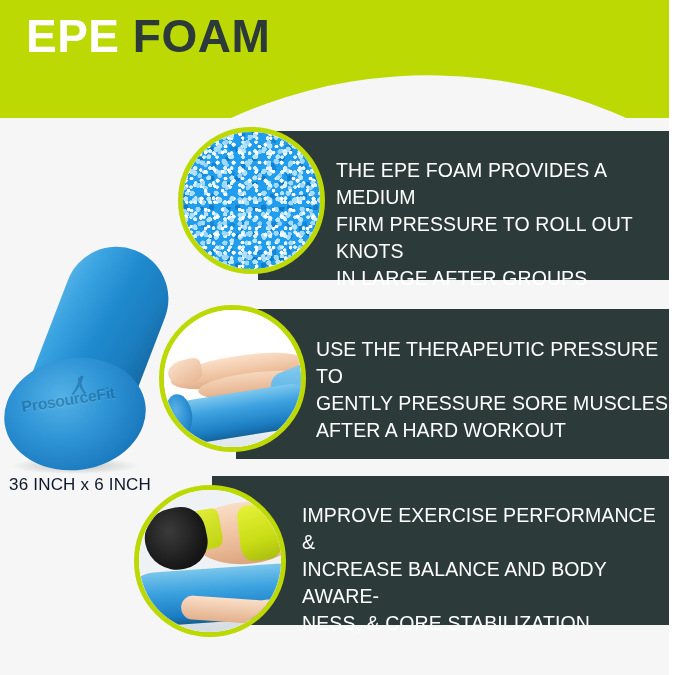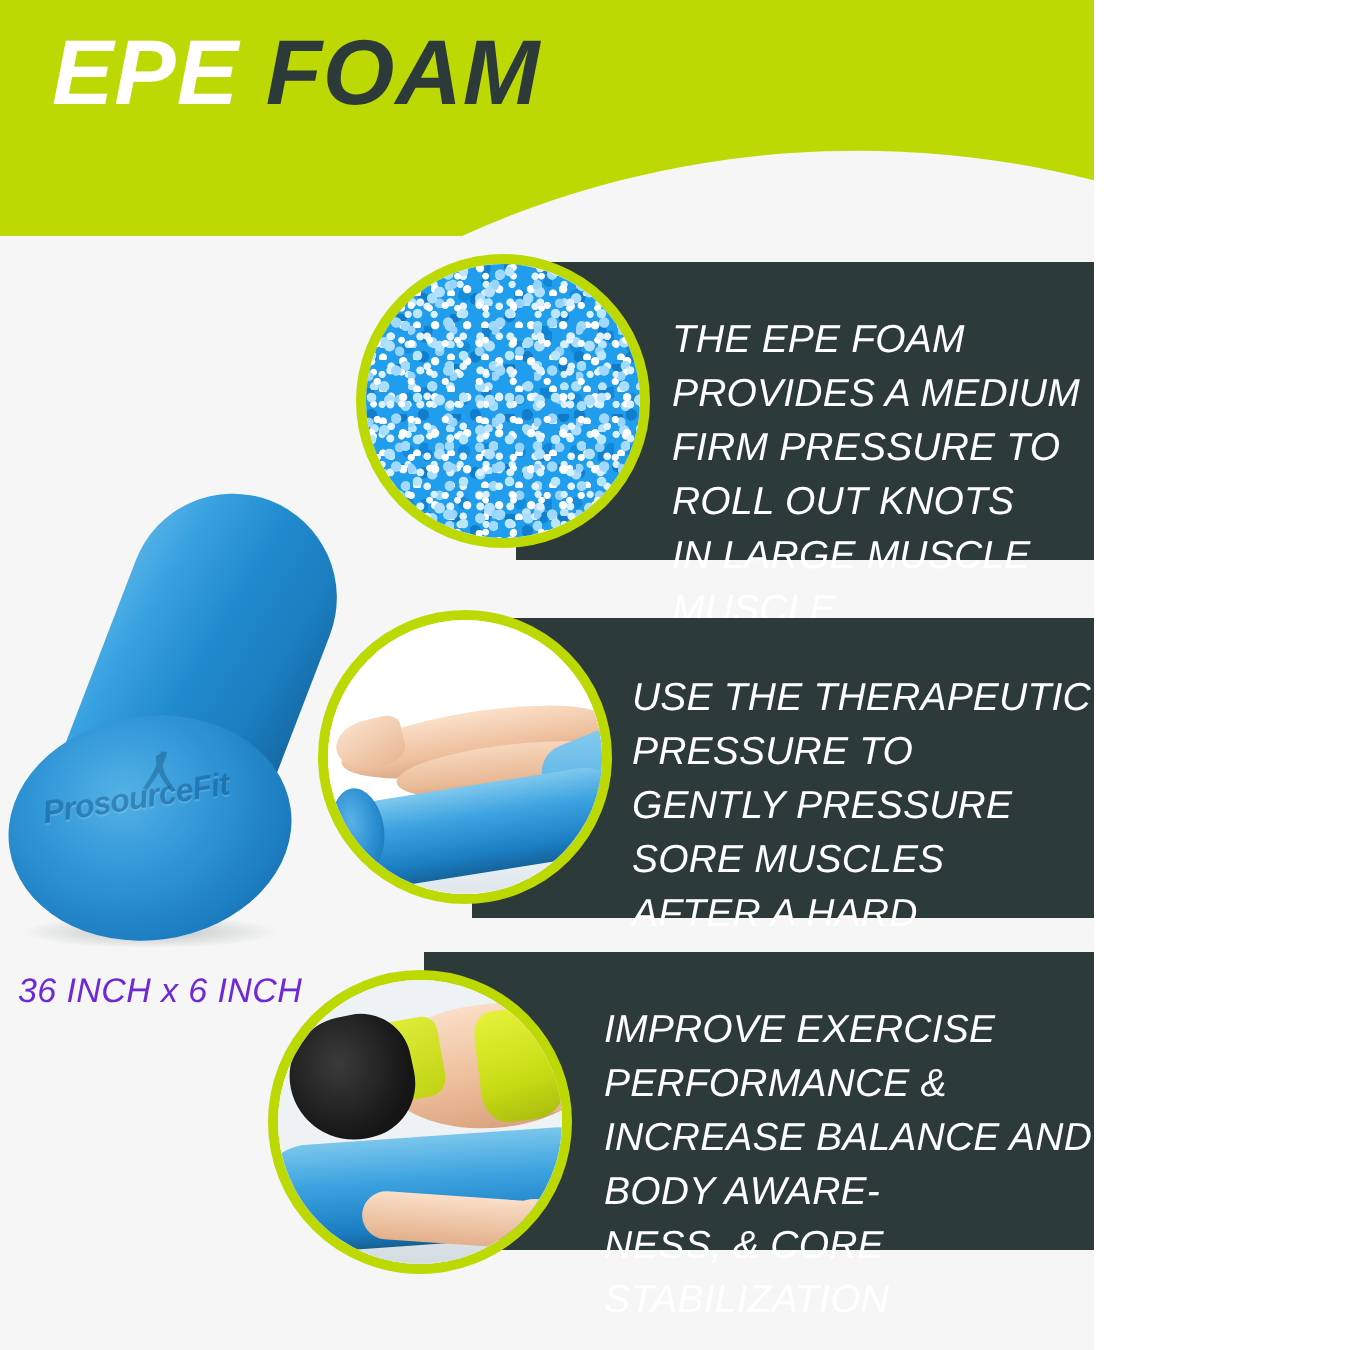--- a/index.html
+++ b/index.html
@@ -5,25 +5,24 @@
   html, body {
     margin: 0;
     padding: 0;
     background: #ffffff;
   }
   body {
     font-family: "Liberation Sans", sans-serif;
   }
   .infographic {
     position: relative;
-    width: 547px;
+    width: 669px;
     height: 675px;
     background: #f5f6f5;
     overflow: hidden;
-    font-style: italic;
   }
 
   
   .header-band {
     position: absolute;
     left: 0; top: 0;
     width: 679px;
     height: 118px;
     background: #bcd904;
     overflow: hidden;
@@ -312,45 +311,45 @@
     width: 126px;
     height: 16px;
     background: radial-gradient(ellipse at 50% 50%, rgba(60,70,80,0.30) 0%, rgba(60,70,80,0) 72%);
     border-radius: 50%;
   }
 
   
   .dimension-caption {
     position: absolute;
     left: 9px;
-    top: 486px;
+    top: 475px;
     font-size: 17px;
     font-weight: normal;
-    color: #6d28d9;
+    color: #0f172a;
     letter-spacing: 0.2px;
     white-space: nowrap;
     z-index: 6;
   }
 </style>
 </head>
 <body>
 
 <div class="infographic">
 
   <div class="header-band">
     <div class="header-curve"></div>
   </div>
   <div class="header-title">
     <span class="title-epe">EPE</span><span>&nbsp;</span><span class="title-foam">FOAM</span>
   </div>
 
   <div class="panel" id="panel-1">
     <div class="panel-text" id="panel-1-text">THE EPE FOAM PROVIDES A MEDIUM
 FIRM PRESSURE TO ROLL OUT KNOTS
-IN LARGE MUSCLE MUSCLE</div>
+IN LARGE AFTER GROUPS</div>
   </div>
 
   <div class="panel" id="panel-2">
     <div class="panel-text" id="panel-2-text">USE THE THERAPEUTIC PRESSURE TO
 GENTLY PRESSURE SORE MUSCLES
 AFTER A HARD WORKOUT</div>
   </div>
 
   <div class="panel" id="panel-3">
     <div class="panel-text" id="panel-3-text">IMPROVE EXERCISE PERFORMANCE &amp;

